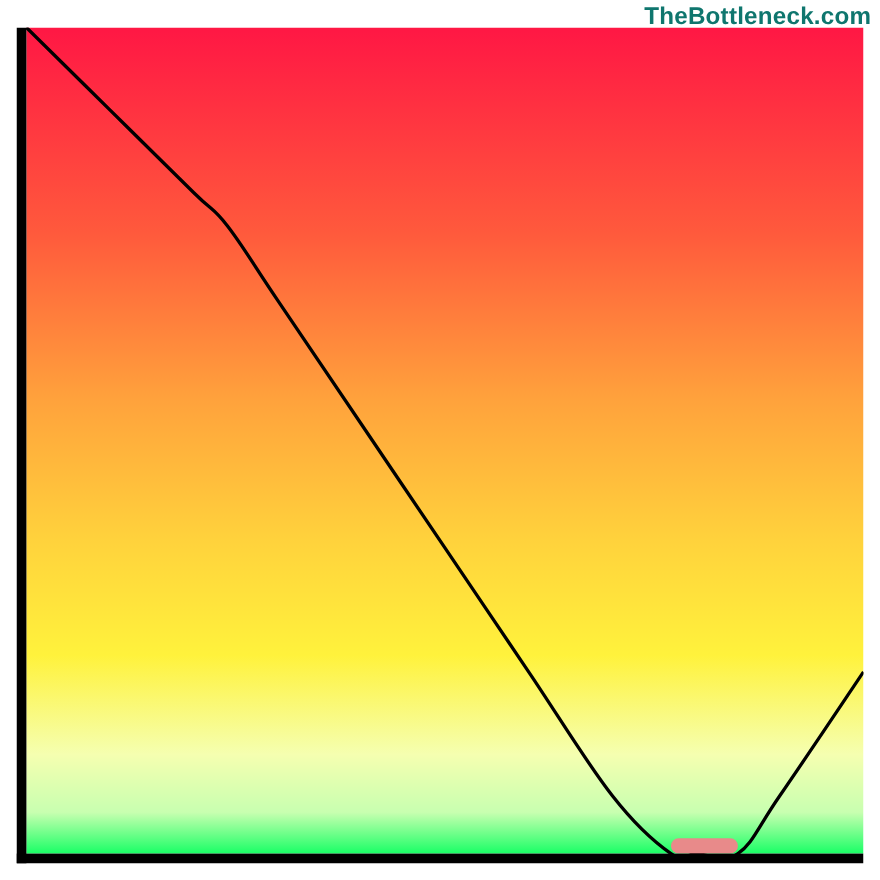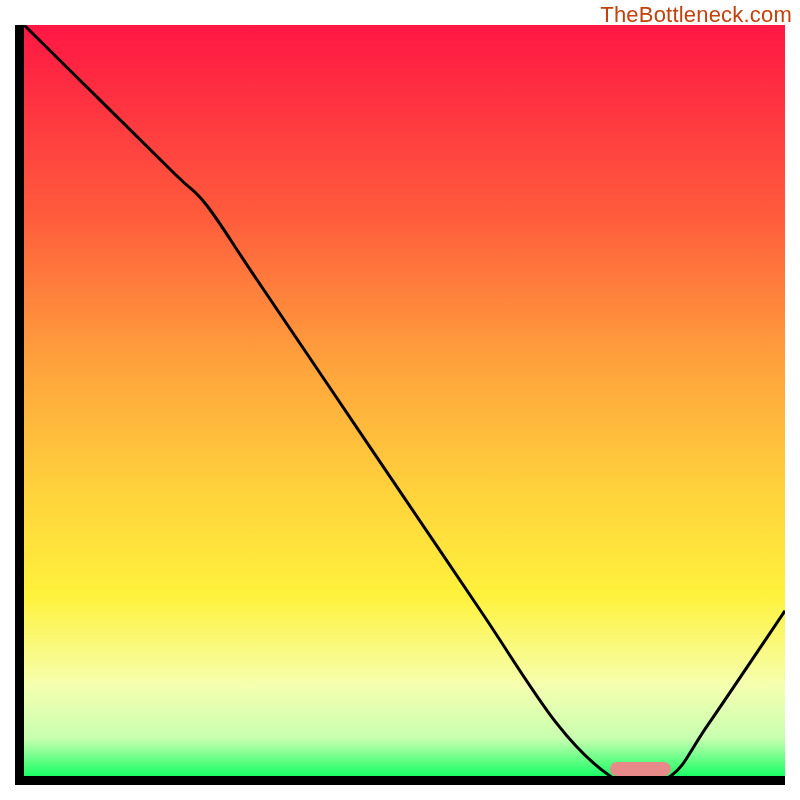--- a/index.html
+++ b/index.html
@@ -14,22 +14,22 @@
   .container {
     position: relative;
     width: 800px;
     height: 800px;
   }
   .watermark {
     position: absolute;
     top: 2px;
     right: 8px;
     font-size: 22px;
-    font-weight: 400;
-    color: #c2410c;
+    font-weight: 700;
+    color: #0f766e;
     letter-spacing: 0.2px;
     z-index: 10;
     text-align: right;
   }
   .plot-wrap {
     position: absolute;
     left: 15px;
     top: 25px;
     width: 770px;
     height: 760px;

